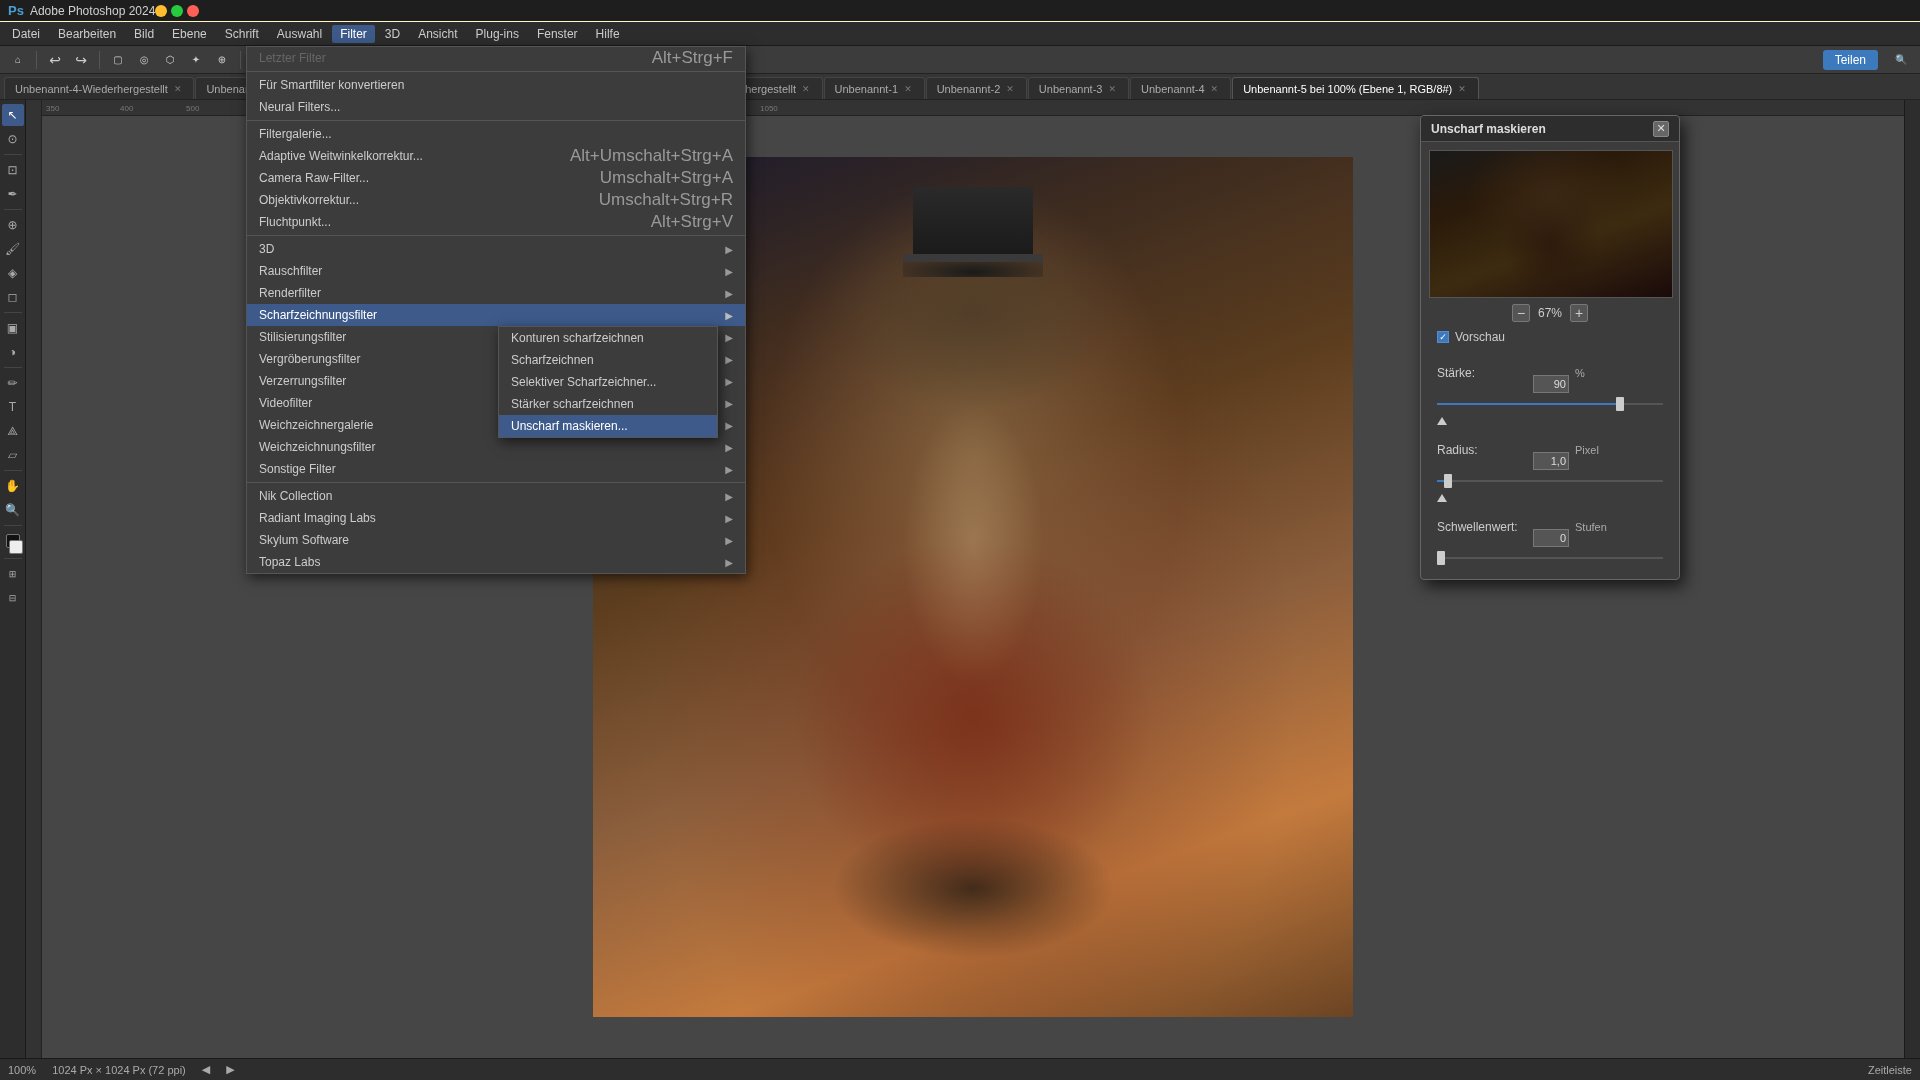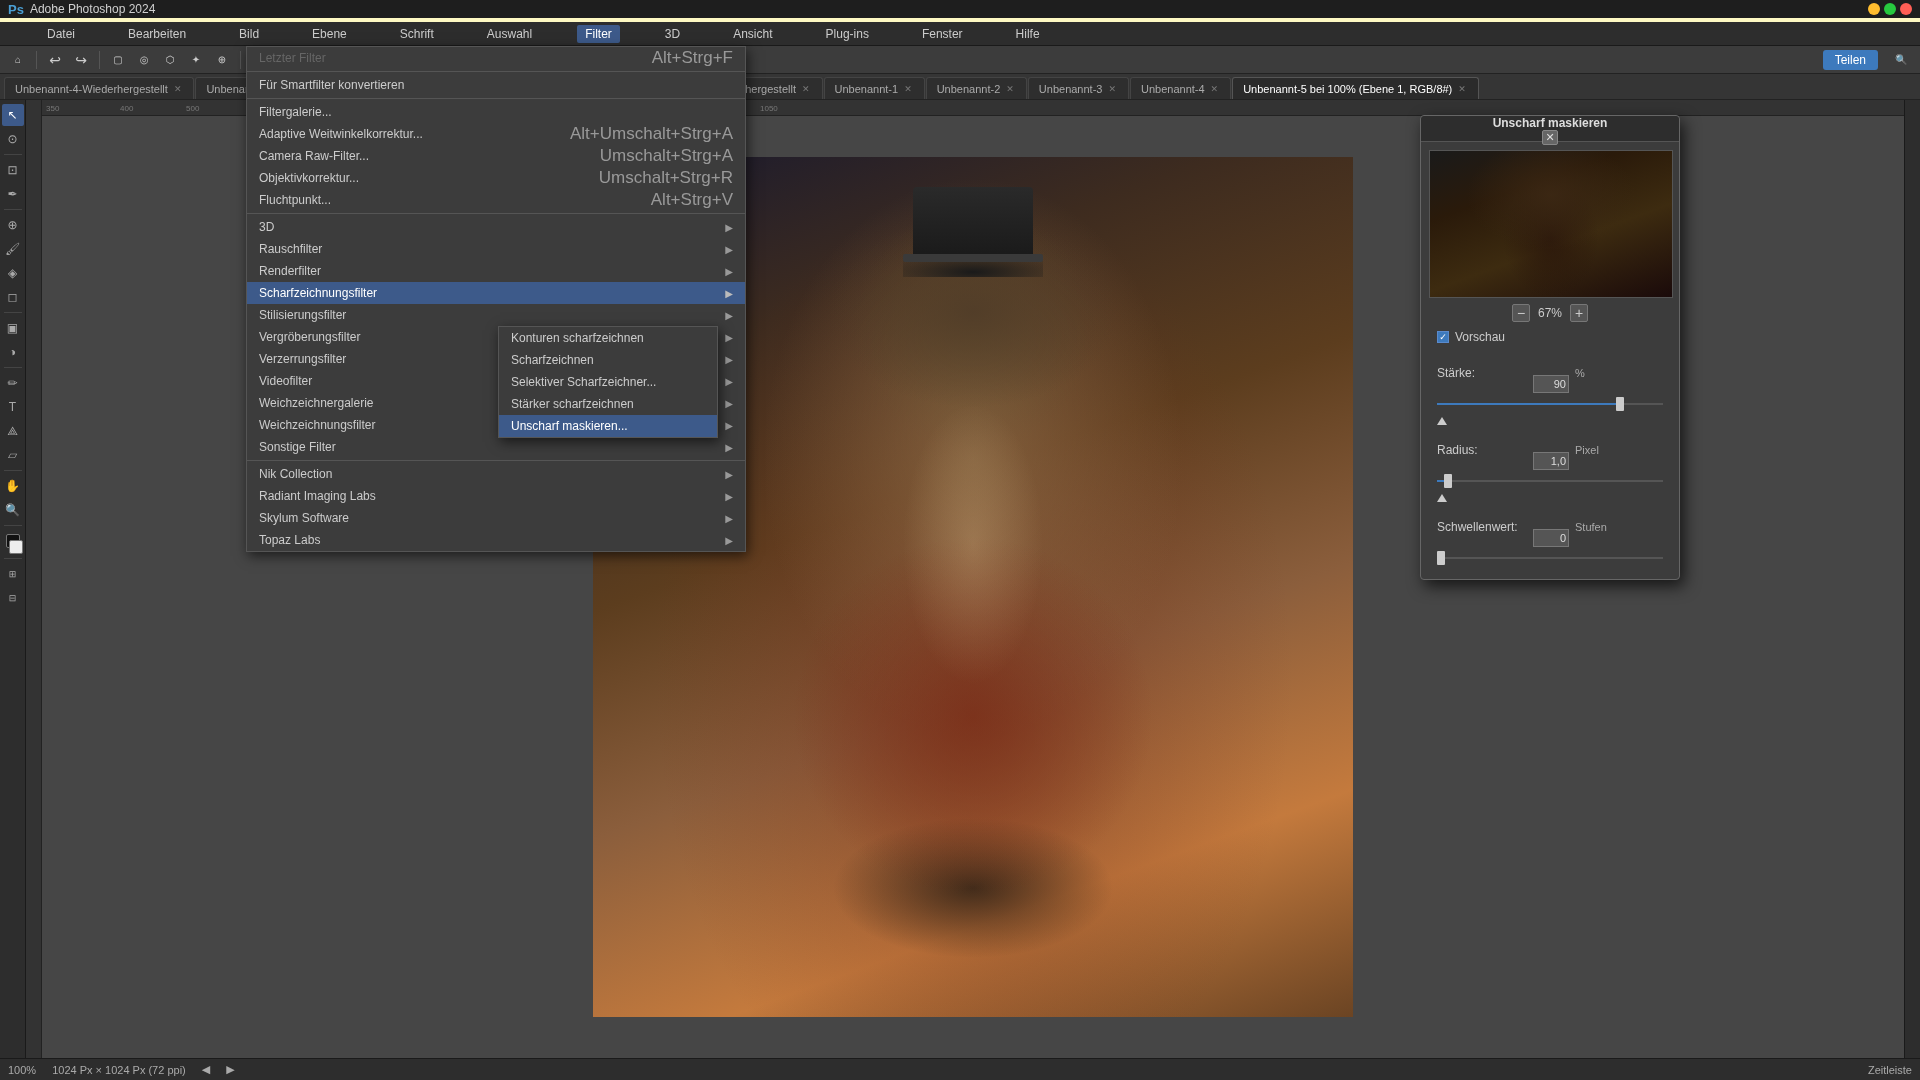--- a/index.html
+++ b/index.html
@@ -13,23 +13,23 @@
       color: #d0d0d0;
       user-select: none;
     }
 
     
     #titlebar {
       height: 22px;
       background: #1e1e1e;
       display: flex;
       align-items: center;
-      justify-content: space-between;
+      justify-content: flex-start;
       padding: 0 8px;
-      border-bottom: 4px solid #fef9c3;
+      border-bottom: 1px solid #fef9c3;
     }
     #titlebar-left { display: flex; align-items: center; gap: 6px; }
     #titlebar-controls { display: flex; gap: 4px; }
     .titlebar-btn {
       width: 12px; height: 12px; border-radius: 50%;
       display: inline-block;
     }
     .tb-min { background: #ffbd2e; }
     .tb-max { background: #27c93f; }
     .tb-close { background: #ff5f56; }
@@ -43,21 +43,20 @@
       padding: 0 4px;
       border-bottom: 1px solid #1a1a1a;
       gap: 2px;
     }
     .menu-item {
       padding: 2px 8px;
       font-size: 12px;
       color: #ccc;
       cursor: pointer;
       border-radius: 2px;
-      margin-left: 35px;
     }
     .menu-item.active { background: #3d5a8a; color: #fff; }
 
     
     #toolbar {
       height: 28px;
       background: #3c3c3c;
       display: flex;
       align-items: center;
       padding: 0 8px;
@@ -320,21 +319,20 @@
     }
     #unscharf-titlebar {
       height: 26px;
       background: #2d2d2d;
       display: flex;
       align-items: center;
       justify-content: space-between;
       padding: 0 10px;
       border-radius: 4px 4px 0 0;
       border-bottom: 1px solid #555;
-      flex-direction: column;
     }
     #unscharf-titlebar-title { font-size: 12px; font-weight: bold; color: #ddd; }
     .dialog-close-btn {
       width: 16px; height: 16px;
       background: #666;
       border: 1px solid #888;
       color: #ddd;
       font-size: 11px;
       display: flex; align-items: center; justify-content: center;
       cursor: pointer;
@@ -631,20 +629,23 @@
   <div id="filter-menu">
 
     <div class="filter-menu-item disabled">
       <span>Letzter Filter</span>
       <span class="menu-shortcut">Alt+Strg+F</span>
     </div>
     <div class="menu-sep-line"></div>
     <div class="filter-menu-item">
       <span>Für Smartfilter konvertieren</span>
     </div>
+    <div class="filter-menu-item">
+      <span>Neural Filters...</span>
+    </div>
     <div class="menu-sep-line"></div>
     <div class="filter-menu-item">
       <span>Filtergalerie...</span>
     </div>
     <div class="filter-menu-item">
       <span>Adaptive Weitwinkelkorrektur...</span>
       <span class="menu-shortcut">Alt+Umschalt+Strg+A</span>
     </div>
     <div class="filter-menu-item">
       <span>Camera Raw-Filter...</span>

